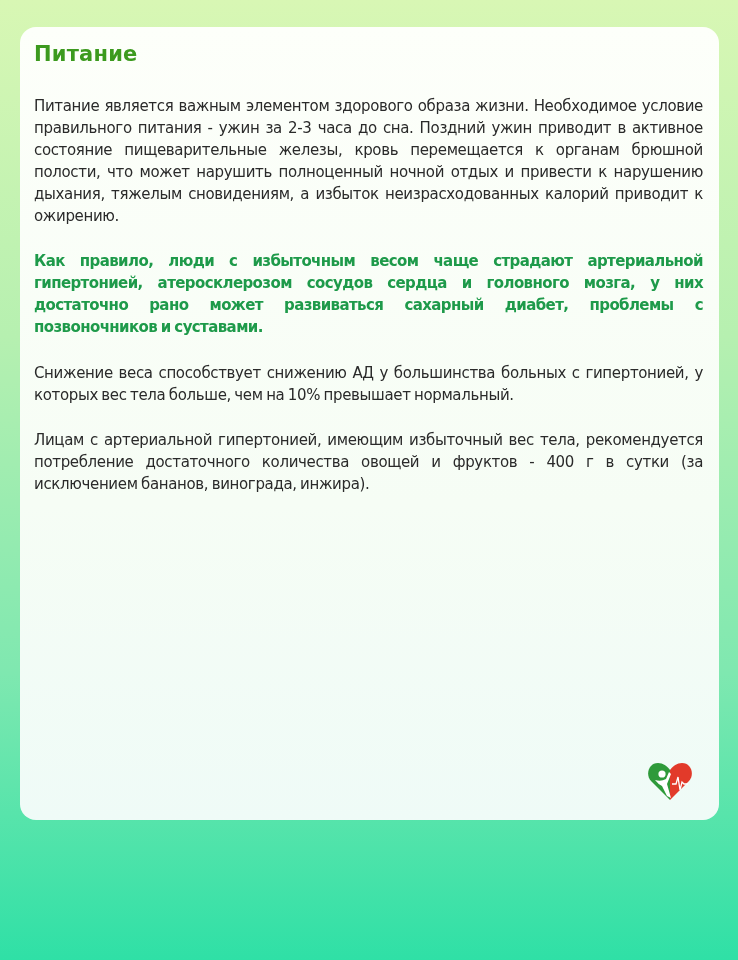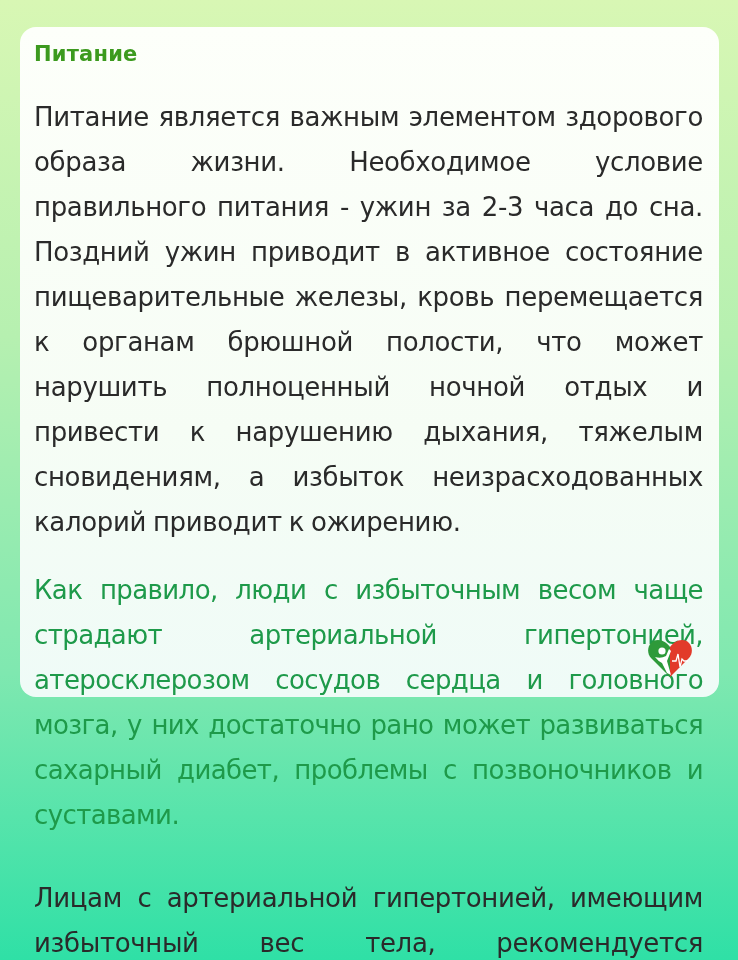--- a/index.html
+++ b/index.html
@@ -3,46 +3,47 @@
 <meta charset="utf-8">
 <style>
   html, body { margin:0; padding:0; }
   body {
     width:738px; height:960px; overflow:hidden;
     background: linear-gradient(180deg, #d8f7b4 0%, #b6f0b0 35%, #7fe8b0 70%, #2fe0a6 100%);
     font-family: "DejaVu Sans", sans-serif;
     position:relative;
   }
   .card {
-    position:absolute; left:20px; top:27px; width:699px; height:670px;
+    position:absolute; left:20px; top:27px; width:699px; height:793px;
     background: linear-gradient(180deg, #fdfffa 0%, #f6fdf5 60%, #effbf7 100%);
     border-radius:16px;
     box-sizing:border-box;
     padding:14px 16px 0 14px;
   }
   .title {
     color:#3c9a1e; font-weight:bold; font-size:21px; line-height:26px;
     margin:0 0 28px 0; letter-spacing:0.2px;
   }
   .para {
-    color:#2a2a2a; font-size:26px; line-height:45px; text-align:justify;
+    color:#2a2a2a; font-size:15px; line-height:22px; text-align:justify;
     margin:0 0 23px 0; letter-spacing:-0.35px; word-spacing:-1px;
   }
   .para.green {
-    color:#1e9a4a; font-weight:normal; letter-spacing:-0.6px; margin-bottom:38px;
+    color:#1e9a4a; font-weight:bold; letter-spacing:-0.6px; margin-bottom:24px;
   }
   .logo { position:absolute; right:26px; bottom:18px; width:46px; height:42px; }
 </style>
 </head>
 <body>
 
 <div class="card">
   <div class="title">Питание</div>
   <p class="para">Питание является важным элементом здорового образа жизни. Необходимое условие правильного питания - ужин за 2-3 часа до сна. Поздний ужин приводит в активное состояние пищеварительные железы, кровь перемещается к органам брюшной полости, что может нарушить полноценный ночной отдых и привести к нарушению дыхания, тяжелым сновидениям, а избыток неизрасходованных калорий приводит к ожирению.</p>
   <p class="para green">Как правило, люди с избыточным весом чаще страдают артериальной гипертонией, атеросклерозом сосудов сердца и головного мозга, у них достаточно рано может развиваться сахарный диабет, проблемы с позвоночников и суставами.</p>
+  <p class="para">Снижение веса способствует снижению АД у большинства больных с гипертонией, у которых вес тела больше, чем на 10% превышает нормальный.</p>
   <p class="para">Лицам с артериальной гипертонией, имеющим избыточный вес тела, рекомендуется потребление достаточного количества овощей и фруктов - 400 г в сутки (за исключением бананов, винограда, инжира).</p>
 
   <svg class="logo" viewBox="0 0 46 42">
     <path d="M23 40 L4 21 C-2 14 2 3 11 3 C16 3 20 6 23 10 Z" fill="#2e9a3a"></path>
     <path d="M23 40 L42 21 C48 14 44 3 35 3 C30 3 26 6 23 10 Z" fill="#e23a2a"></path>
     <circle cx="15" cy="14" r="3.6" fill="#fff"></circle>
     <path d="M8 20 Q14 22 19 19 L22 12 L24 14 L20 24 L24 38 L20 36 L15 26 Q11 24 8 20 Z" fill="#fff"></path>
     <polyline points="25,24 29,24 31,17 33,30 35,22 37,24 41,24" fill="none" stroke="#fff" stroke-width="1.3"></polyline>
   </svg>
 </div>

